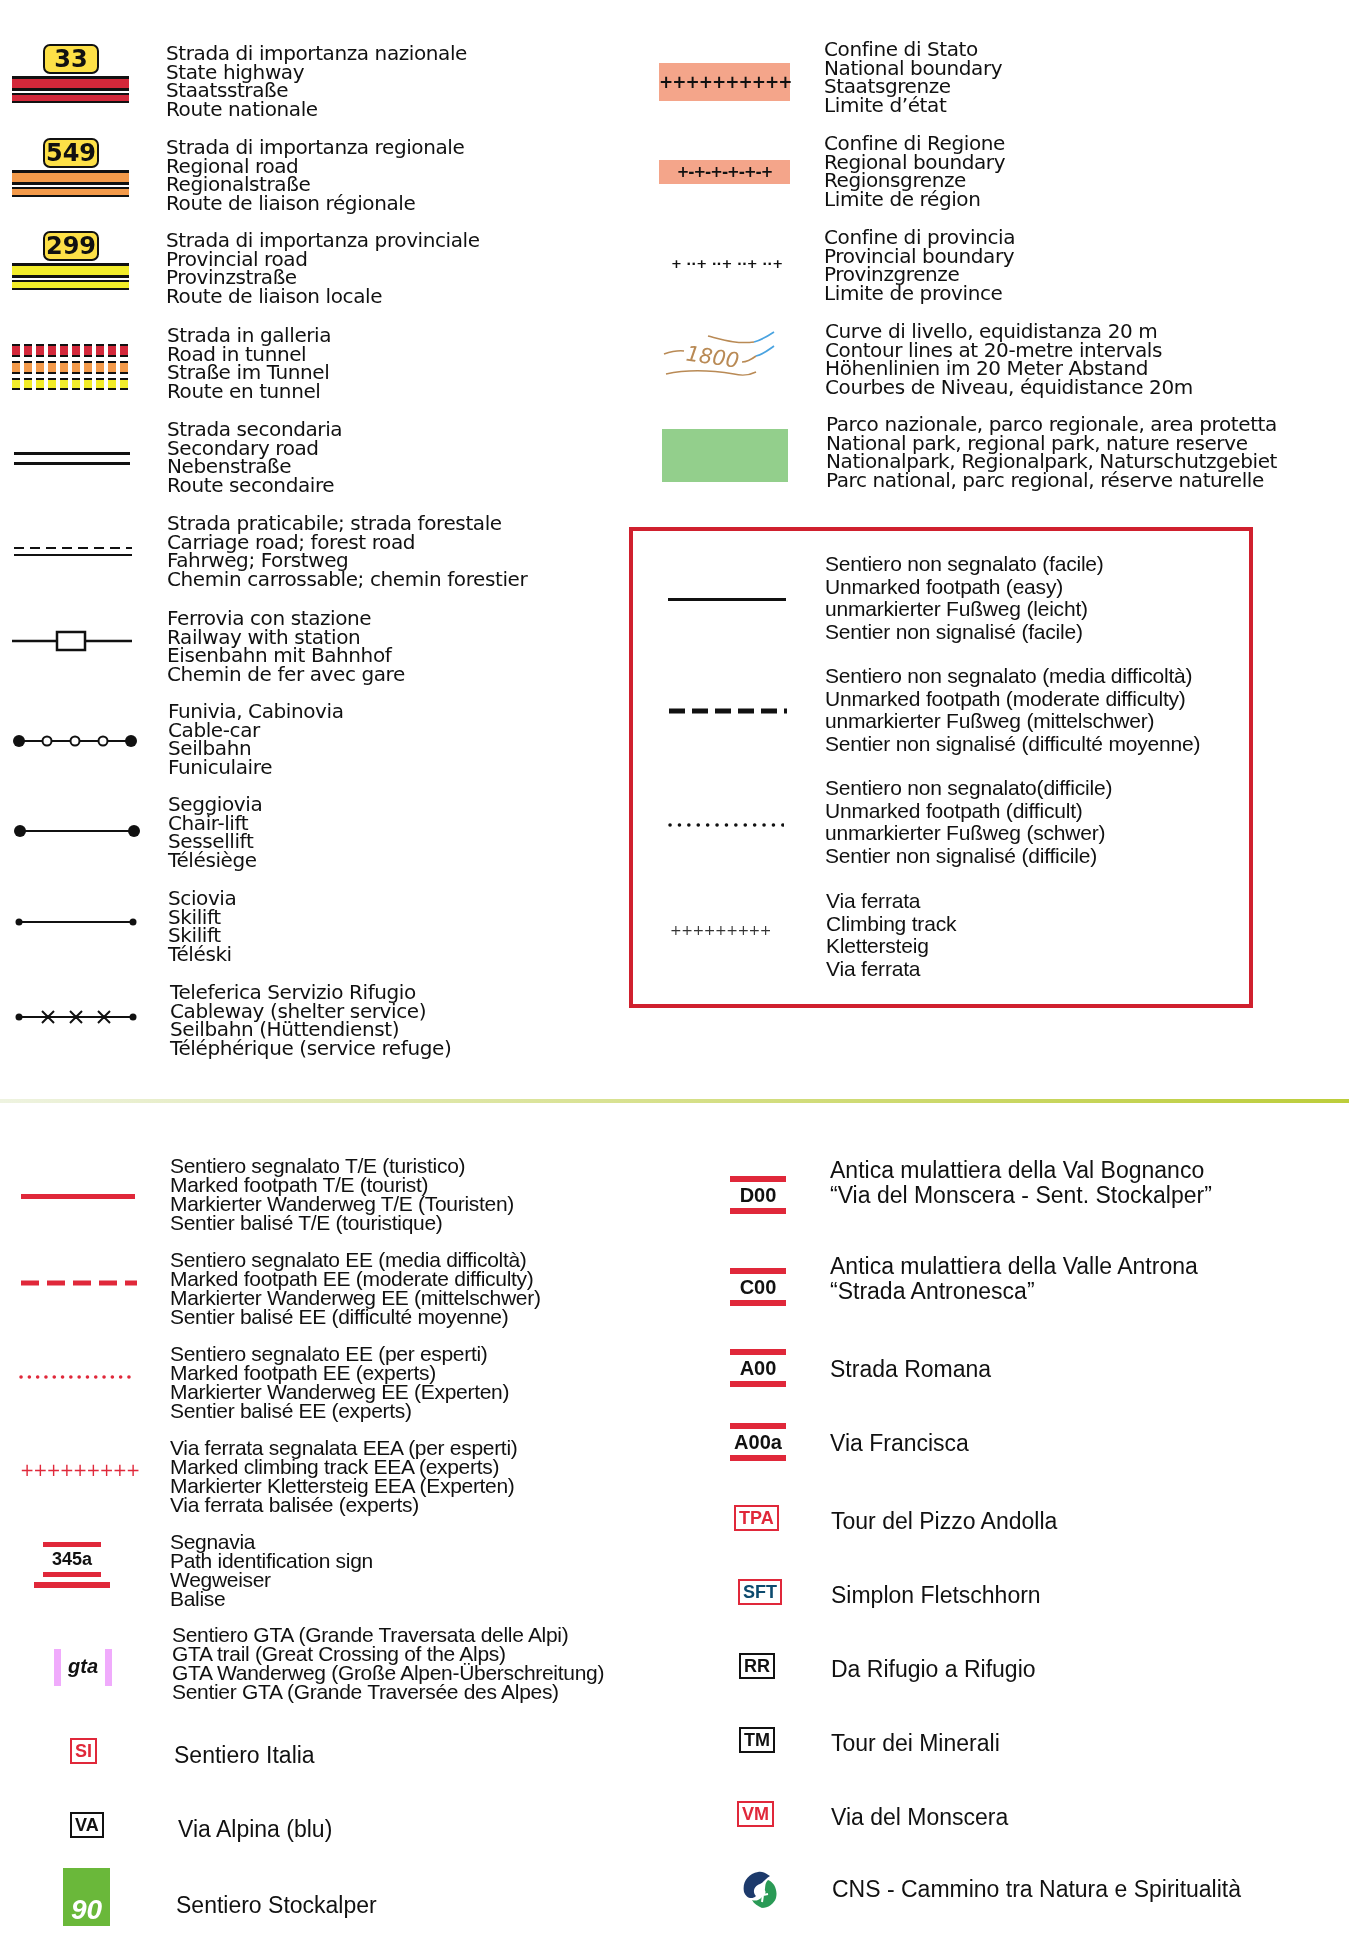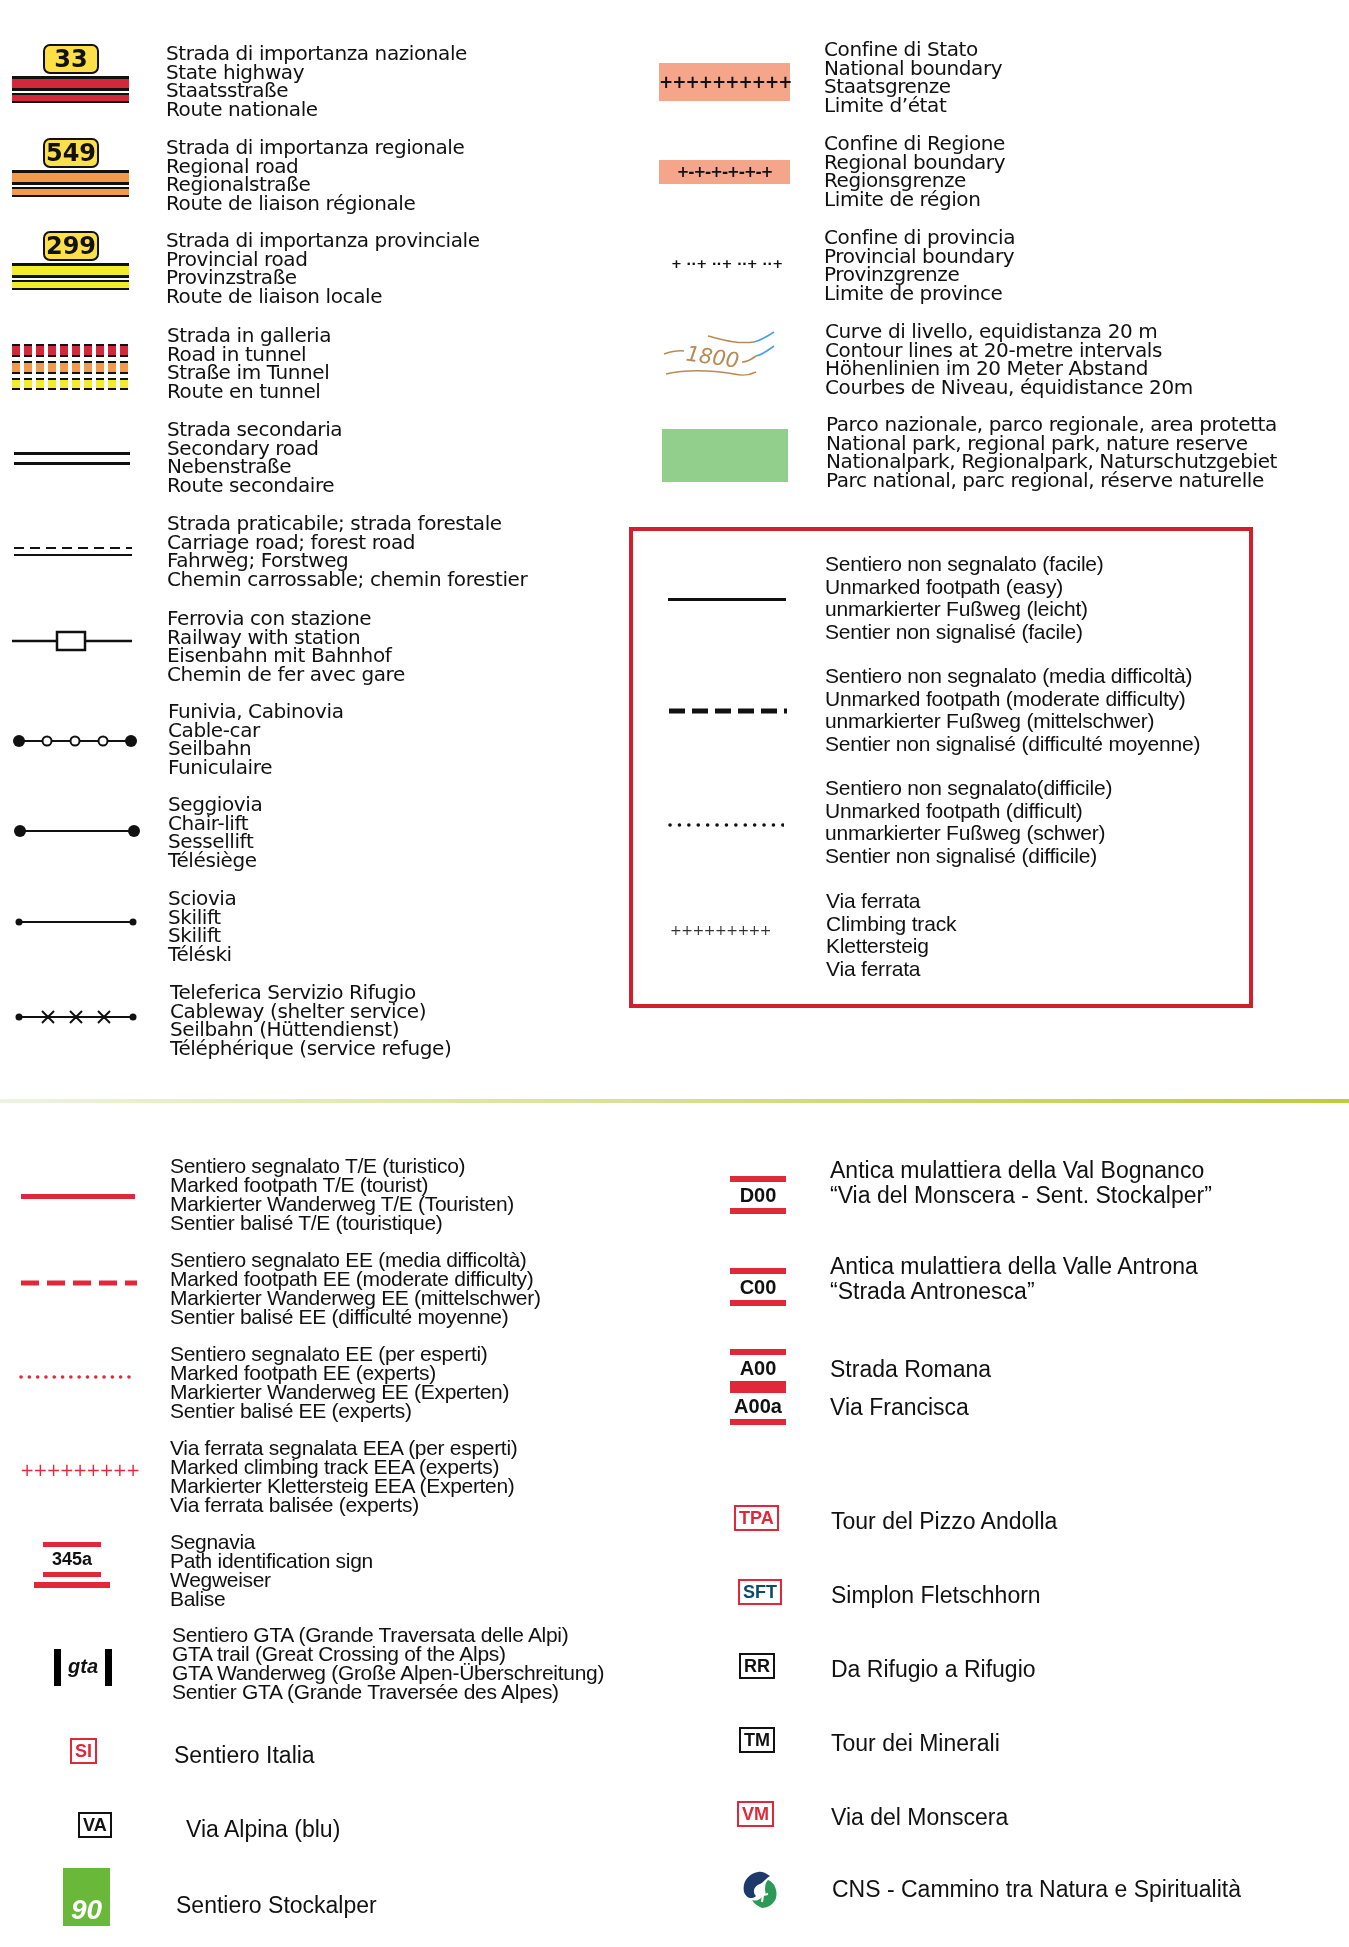--- a/index.html
+++ b/index.html
@@ -353,37 +353,37 @@
   </div>
   <div class="abs lowtxt" style="left:170px;top:0;">
     <div>Segnavia</div>
       <div>Path identification sign</div>
       <div>Wegweiser</div>
       <div>Balise</div>
   </div>
 </div>
 
 <div class="abs" style="left:0;top:1625px;width:700px;height:90px;">
-  <div class="abs" style="left:54px;top:24px;width:58px;height:37px;background:#000000;">
+  <div class="abs" style="left:54px;top:24px;width:58px;height:37px;background:#f0abfc;">
     <div class="abs" style="left:7px;top:0;width:44px;height:37px;background:#fff;font-weight:bold;font-style:italic;font-size:20px;line-height:34px;text-align:center;font-family:'Liberation Sans',sans-serif;">gta</div>
   </div>
   <div class="abs lowtxt" style="left:172px;top:0;">
     <div>Sentiero GTA (Grande Traversata delle Alpi)</div>
       <div>GTA trail (Great Crossing of the Alps)</div>
       <div>GTA Wanderweg (Große Alpen-Überschreitung)</div>
       <div>Sentier GTA (Grande Traversée des Alpes)</div>
   </div>
 </div>
 
 <div class="abs" style="left:0;top:1730px;width:700px;height:60px;padding-left:20px;">
   <div class="framebadge" style="left:70px;top:8px;border-color:#e0283a;color:#e0283a;">SI</div>
   <div class="abs single" style="left:174px;top:12px;">Sentiero Italia</div>
 </div>
 
-<div class="abs" style="left:12px;top:1804px;width:700px;height:60px;">
+<div class="abs" style="left:4px;top:1804px;width:700px;height:60px;">
   <div class="framebadge" style="left:66px;top:8px;border-color:#111;color:#111;">VA</div>
   <div class="abs single" style="left:174px;top:12px;">Via Alpina (blu)</div>
 </div>
 
 <div class="abs" style="left:0;top:1862px;width:700px;height:70px;">
   <div class="abs" style="left:63px;top:6px;width:47px;height:58px;background:#6ab83a;">
     <div class="abs" style="left:8px;top:26px;color:#fff;font-weight:bold;font-style:italic;font-size:28px;line-height:32px;font-family:'Liberation Sans',sans-serif;">90</div>
   </div>
   <div class="abs single" style="left:176px;top:30px;">Sentiero Stockalper</div>
 </div>
@@ -414,21 +414,21 @@
 
 <div class="abs" style="left:720px;top:1344px;width:620px;height:60px;">
   <div class="codebadge" style="left:8px;top:5px;">
     <div class="rl"></div>
       <div style="margin:2px 0;">A00</div>
       <div class="rl"></div>
   </div>
   <div class="abs single" style="left:110px;top:12px;">Strada Romana</div>
 </div>
 
-<div class="abs" style="left:720px;top:1384px;width:620px;height:60px;">
+<div class="abs" style="left:720px;top:1420px;width:620px;height:60px;">
   <div class="codebadge" style="left:8px;top:3px;">
     <div class="rl"></div>
       <div style="margin:2px 0;">A00a</div>
       <div class="rl"></div>
   </div>
   <div class="abs single" style="left:110px;top:10px;">Via Francisca</div>
 </div>
 
 <div class="abs" style="left:720px;top:1500px;width:620px;height:50px;">
   <div class="framebadge" style="left:14px;top:5px;border-color:#e0283a;color:#e0283a;">TPA</div>

